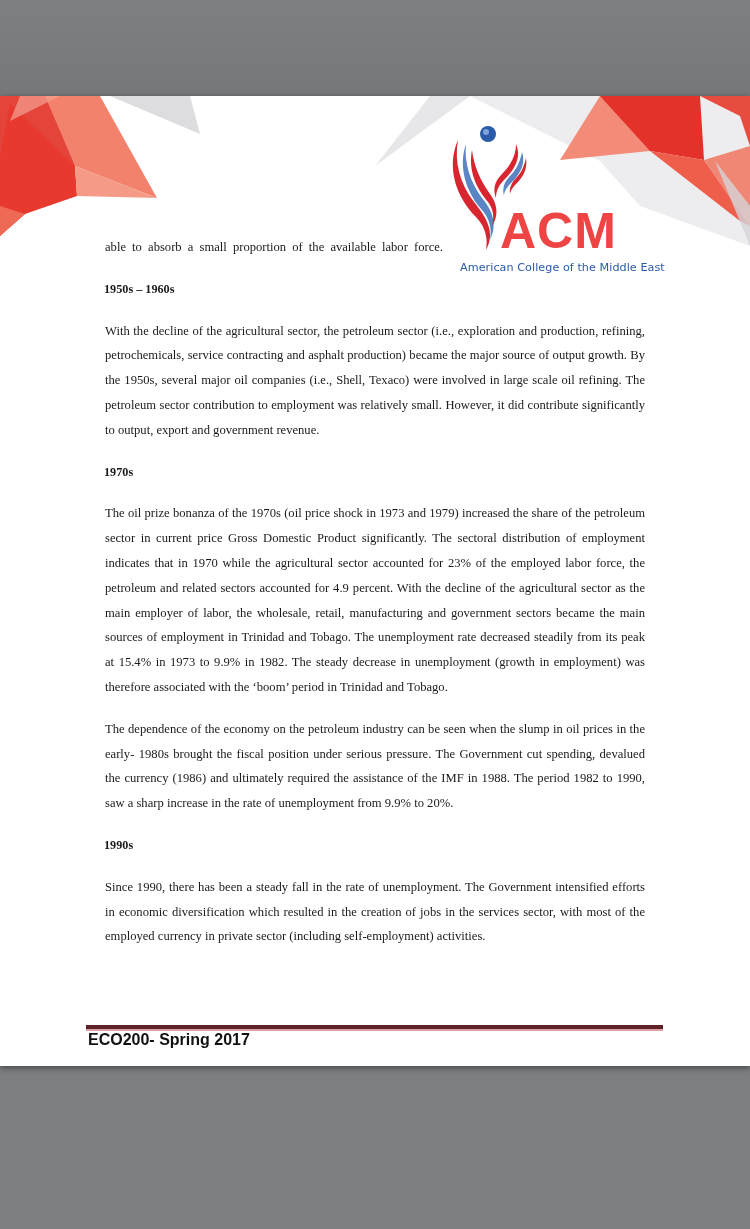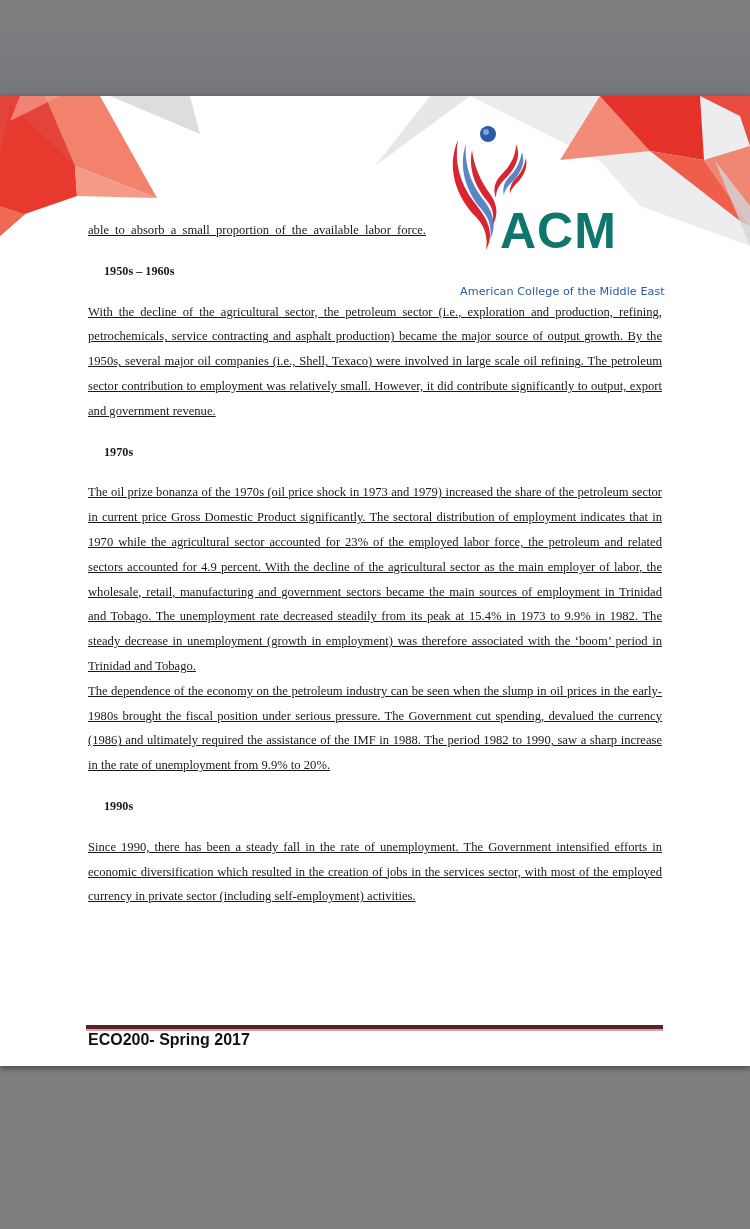--- a/index.html
+++ b/index.html
@@ -20,34 +20,34 @@
     box-shadow: 0 2px 6px rgba(0,0,0,0.45);
     overflow: hidden;
   }
   .deco { position: absolute; left: 0; top: 0; width: 750px; height: 200px; }
   .logo {
     position: absolute; left: 446px; top: 26px; width: 220px; height: 160px;
   }
   .logo-acm {
     position: absolute; left: 54px; top: 84px;
     font-family: "Liberation Sans", "DejaVu Sans", sans-serif;
-    font-weight: bold; font-size: 50px; color: #0f766e; letter-spacing: 1px;
+    font-weight: bold; font-size: 50px; color: #ef4444; letter-spacing: 1px;
     line-height: 1;
     text-align: right;
   }
   .logo-sub {
     position: absolute; left: 14px; top: 139px; width: 210px;
     font-family: "DejaVu Sans", "Liberation Sans", sans-serif;
-    font-size: 11.2px; color: #2a5aa8; white-space: nowrap; letter-spacing: 0.05px; margin-top: 24px;
+    font-size: 11.2px; color: #2a5aa8; white-space: nowrap; letter-spacing: 0.05px;
   }
   .content {
     position: absolute; left: 88px; top: 122px; width: 574px;
     font-size: 12.6px; color: #1a1a1a; line-height: 24.8px;
   }
-  .content p { margin: 0; text-align: justify; text-decoration: underline; }
+  .content p { margin: 17px; text-align: justify; }
   .narrow { width: 338px; }
   .heading { font-weight: bold; font-size: 12.2px; margin: 16px; line-height: 24.8px; }
   .footer-rule {
     position: absolute; left: 86px; top: 929px; width: 577px; height: 4px;
     background: #5e2226;
     border-bottom: 2px solid #d9a3a5;
   }
   .footer-text {
     position: absolute; left: 88px; top: 935px;
     font-family: "Liberation Sans", "DejaVu Sans", sans-serif;

